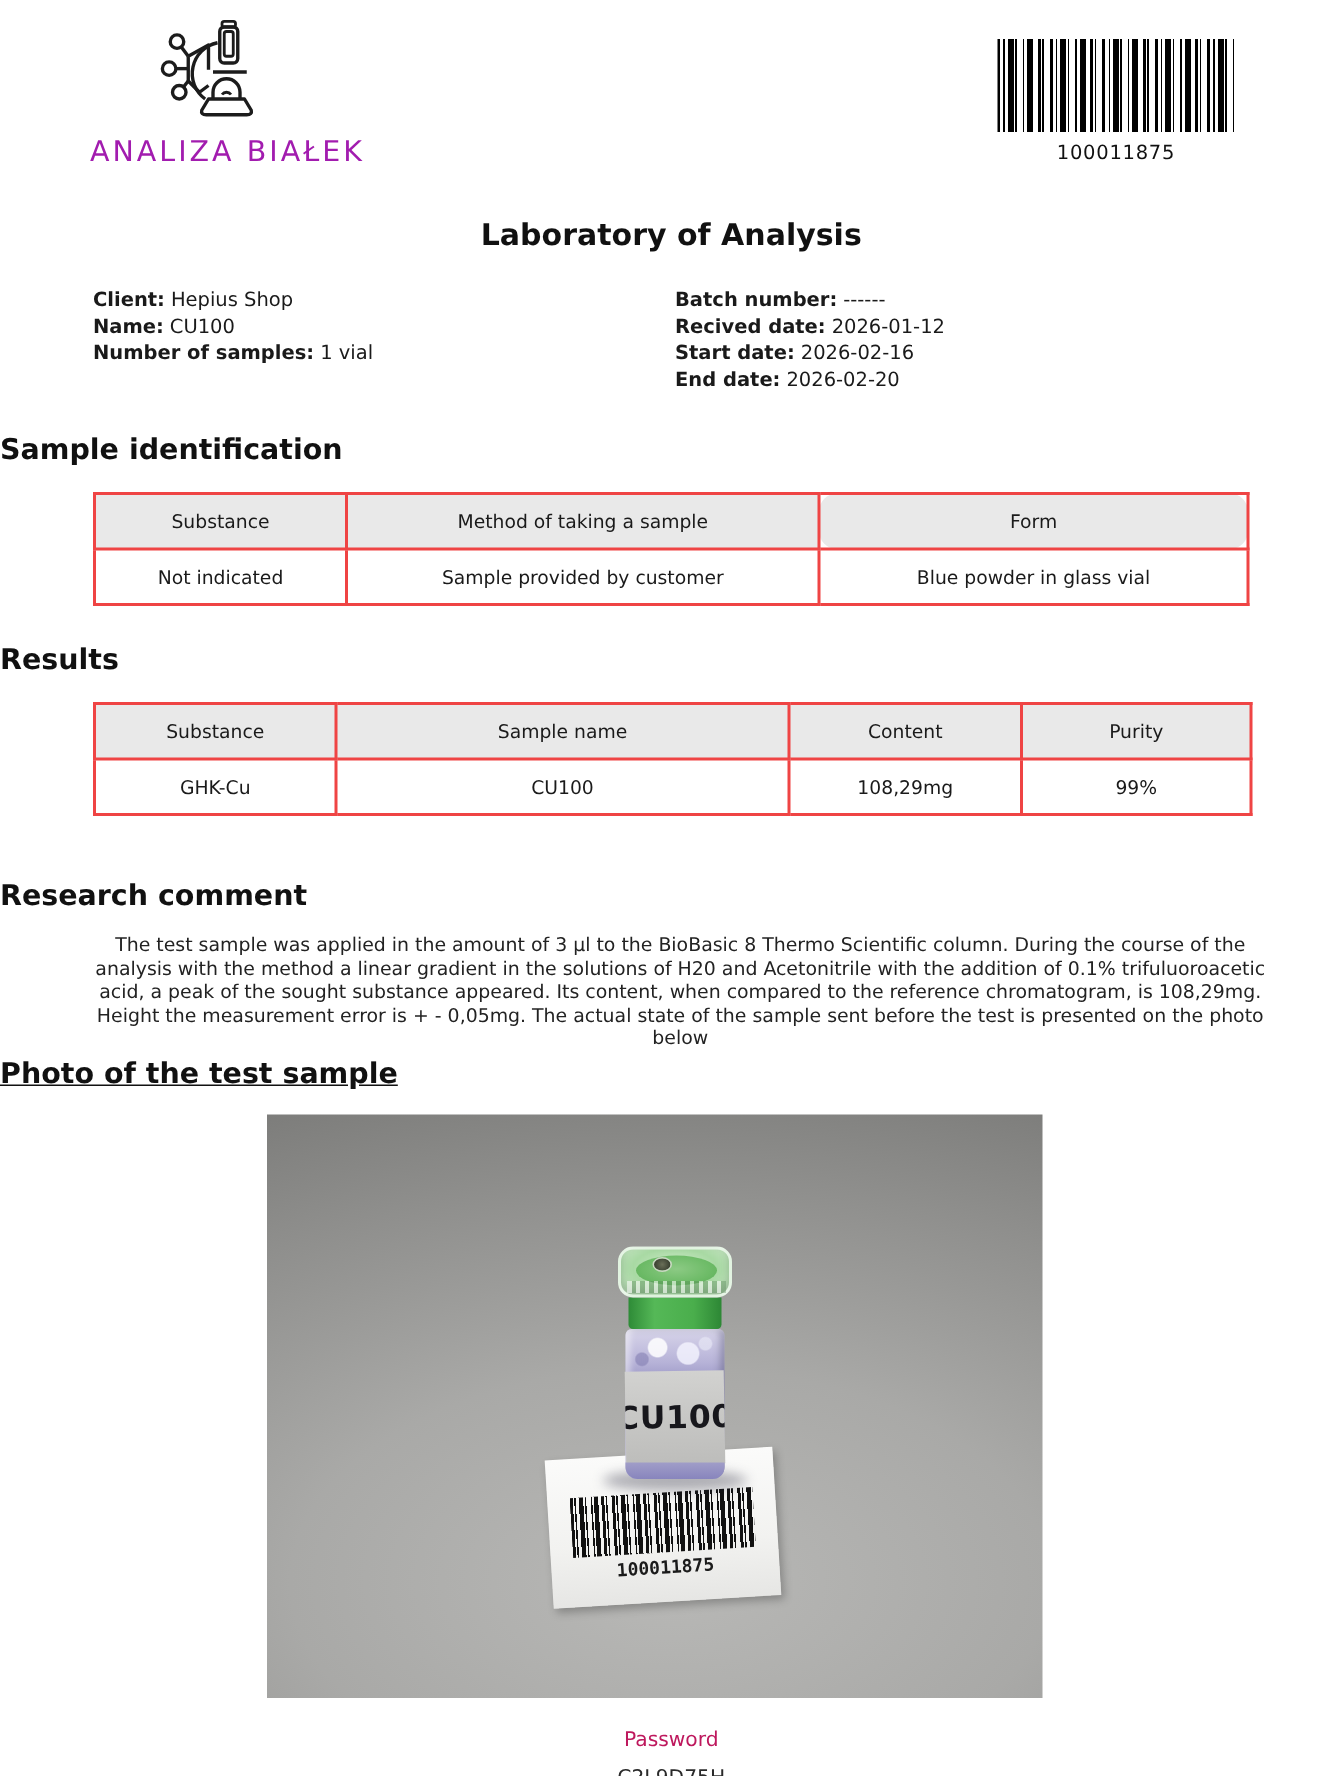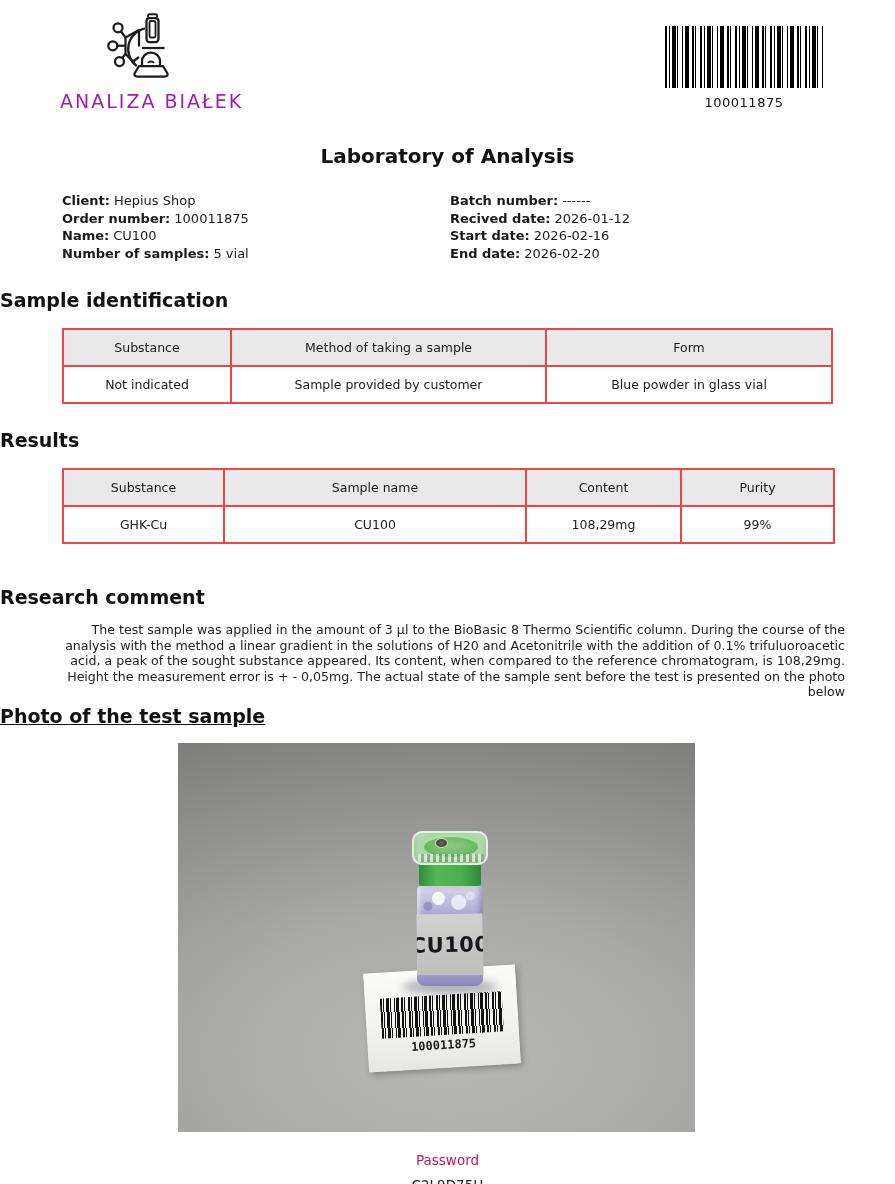--- a/index.html
+++ b/index.html
@@ -73,21 +73,21 @@
   table.data-table th { background: #e9e9e9; }
   .t1-c0 { width: 161px; } .t1-c1 { width: 302px; } .t1-c2 { width: 274px; border-radius: 12px; }
   .t2-c0 { width: 161px; } .t2-c1 { width: 302px; } .t2-c2 { width: 155px; } .t2-c3 { width: 153px; }
 
   
   .comment-text {
     margin: 14px 50px 0 62px;
     font-size: 12.6px;
     line-height: 15.6px;
     color: #222;
-    text-align: right;
+    text-align: center;
   }
 
   
   .photo {
     position: relative;
     width: 517px; height: 389px;
     margin: 16px 0 0 178px;
     background: radial-gradient(140% 105% at 52% 80%, #b8b8b6 0%, #a9a9a7 35%, #8f8f8d 65%, #6f6f6d 100%);
     overflow: hidden;
   }
@@ -223,23 +223,22 @@
       <div class="barcode"></div>
       <div class="barcode-number">100011875</div>
     </div>
   </div>
 
   <h1 class="doc-title">Laboratory of Analysis</h1>
 
   <div class="info-row">
     <div class="info-col-left">
       <div class="info-line"><span class="lbl">Client:</span><span>Hepius Shop</span></div>
-      <div class="info-line"><span class="lbl">Order number:</span><span>100011875</span></div>
       <div class="info-line"><span class="lbl">Name:</span><span>CU100</span></div>
-      <div class="info-line"><span class="lbl">Number of samples:</span><span>5 vial</span></div>
+      <div class="info-line"><span class="lbl">Number of samples:</span><span>1 vial</span></div>
     </div>
     <div class="info-col-right">
       <div class="info-line"><span class="lbl">Batch number:</span><span>------</span></div>
       <div class="info-line"><span class="lbl">Recived date:</span><span>2026-01-12</span></div>
       <div class="info-line"><span class="lbl">Start date:</span><span>2026-02-16</span></div>
       <div class="info-line"><span class="lbl">End date:</span><span>2026-02-20</span></div>
     </div>
   </div>
 
   <h2 class="section-heading h-sample">Sample identification</h2>

